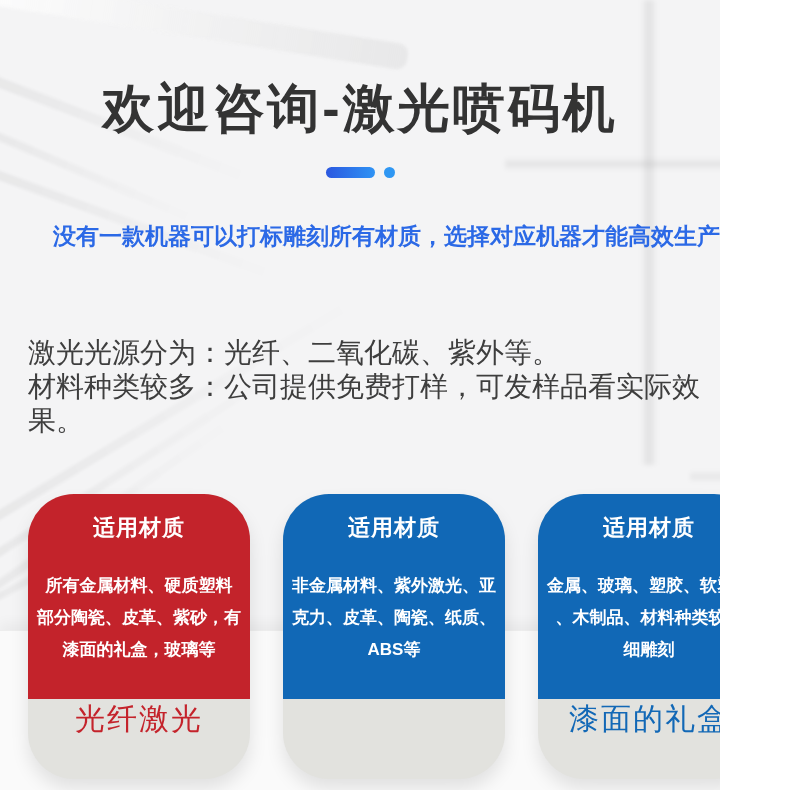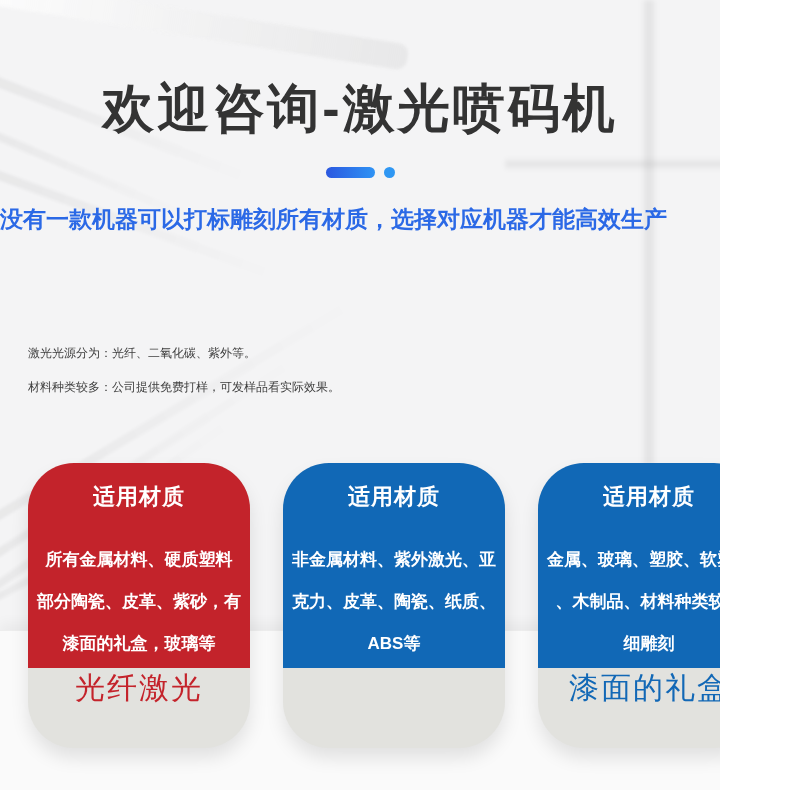--- a/index.html
+++ b/index.html
@@ -71,66 +71,66 @@
   .divider-dash {
     width: 49px; height: 11px; border-radius: 6px;
     background: linear-gradient(90deg, var(--divider_blue_start, #2b58e0), var(--divider_blue_end, #2f93f4));
   }
   .divider-dot {
     width: 11px; height: 11px; border-radius: 50%;
     background: var(--divider_dot, #2f97f3);
   }
 
   .subtitle1 {
-    position: absolute; left: 0; right: 0; top: 204px;
-    text-align: left;
+    position: absolute; left: 0; right: 0; top: 221px;
+    text-align: right;
     font-size: 23px; font-weight: bold;
     color: var(--accent_blue_dark, #2b69e6);
   }
   .subtitle2 {
     position: absolute; left: 0; right: 0; top: 246px;
     text-align: center;
     font-size: 31px; font-weight: bold;
     color: var(--accent_blue_light, #2e7bee);
   }
 
   .info {
     position: absolute; left: 28px; top: 336px; right: 20px;
-    font-size: 12px; line-height: 34px;
+    font-size: 28px; line-height: 34px;
     color: var(--body_text, #3e3e3e);
     white-space: pre-line;
   }
 
   
   .cards {
     position: absolute; left: 28px; top: 463px;
     display: flex; gap: 33px;
   }
   .card {
     width: 222px; height: 285px;
     border-radius: 46px;
     overflow: hidden;
     background: var(--footer_gray, #e2e2de);
     box-shadow: 0 10px 18px rgba(0,0,0,0.10);
-    display: flex; flex-direction: column;
+    display: flex; flex-direction: column; margin-top: 31px;
   }
   .card-top {
     height: 205px;
     color: #ffffff;
     text-align: center;
   }
   .card--red  .card-top { background: var(--card_red, #c3232b); }
   .card--blue .card-top { background: var(--card_blue, #1168b6); }
   .card-header {
     margin-top: 19px;
     font-size: 22px; font-weight: bold; letter-spacing: 1px;
   }
   .card-body {
     margin: 27px 7px 0;
-    font-size: 17px; line-height: 42px; font-weight: bold;
+    font-size: 17px; line-height: 32px; font-weight: bold;
     white-space: pre-line;
   }
   .card-footer {
     flex: 1;
     display: flex; align-items: flex-start; justify-content: center;
   }
   .card-label { font-size: 30px; font-weight: 400; letter-spacing: 2px; }
   .card--red  .card-label { color: var(--label_red, #c4232b); }
   .card--blue .card-label { color: var(--label_blue, #1268b6); }
 </style>

